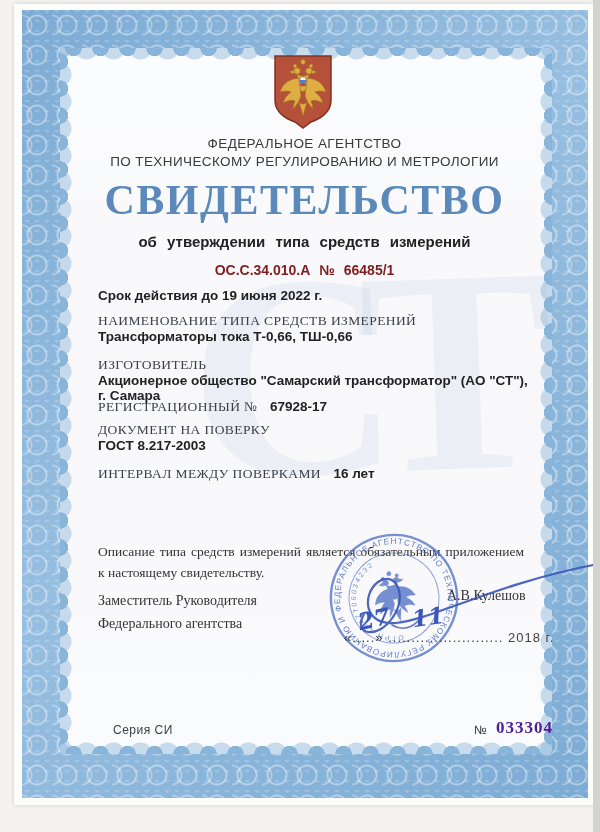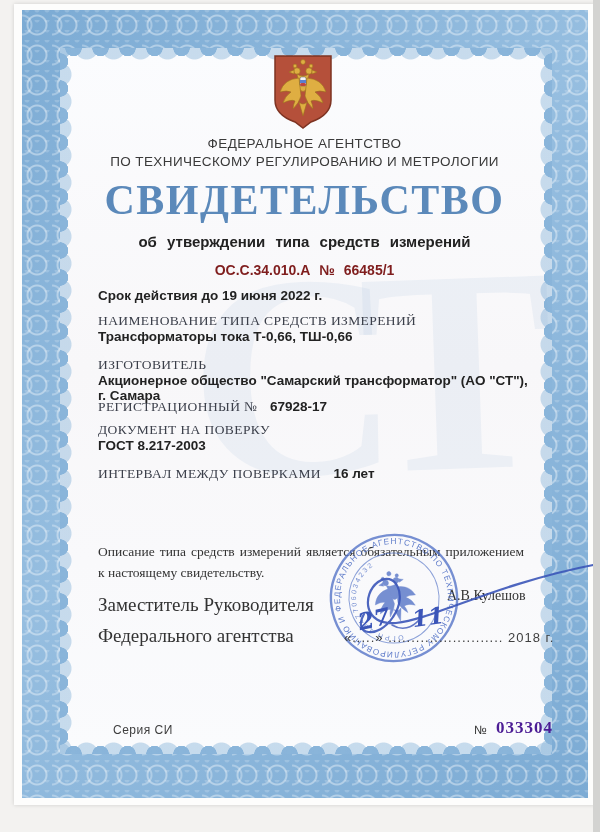--- a/index.html
+++ b/index.html
@@ -74,21 +74,21 @@
     color:#3b3f4a;letter-spacing:.4px;}
   .val{font-size:13.5px;font-weight:bold;color:#222;}
   .inline-val{margin-left:8px;}
 
   .para{position:absolute;left:84px;width:426px;
     font-family:"Liberation Serif","DejaVu Serif",serif;font-size:13.5px;
     color:#333;line-height:1.55;text-align:justify;}
   .para b{font-family:"Liberation Sans","DejaVu Sans",sans-serif;font-size:13px;color:#222;}
 
   .sig-position{position:absolute;left:84px;top:585px;
-    font-family:"Liberation Serif","DejaVu Serif",serif;font-size:19px;color:#333;line-height:1.65;}
+    font-family:"Liberation Serif","DejaVu Serif",serif;font-size:14px;color:#333;line-height:1.65;}
   .sig-name{position:absolute;left:433px;top:584px;
     font-family:"Liberation Serif","DejaVu Serif",serif;font-size:14px;color:#333;}
   .stamp{position:absolute;left:314px;top:528px;width:132px;height:132px;
     transform:rotate(-14deg);opacity:.9;}
   .sig-ink{position:absolute;left:320px;top:535px;width:268px;height:110px;}
   .hand{position:absolute;color:#3b55b8;font-family:"DejaVu Serif","Liberation Serif",serif;
     font-style:italic;font-size:23px;font-weight:bold;}
   .hand-day{left:344px;top:601px;transform:rotate(-12deg);}
   .hand-month{left:398px;top:599px;transform:rotate(-8deg);}
   .date-line{position:absolute;left:330px;top:626px;width:200px;

